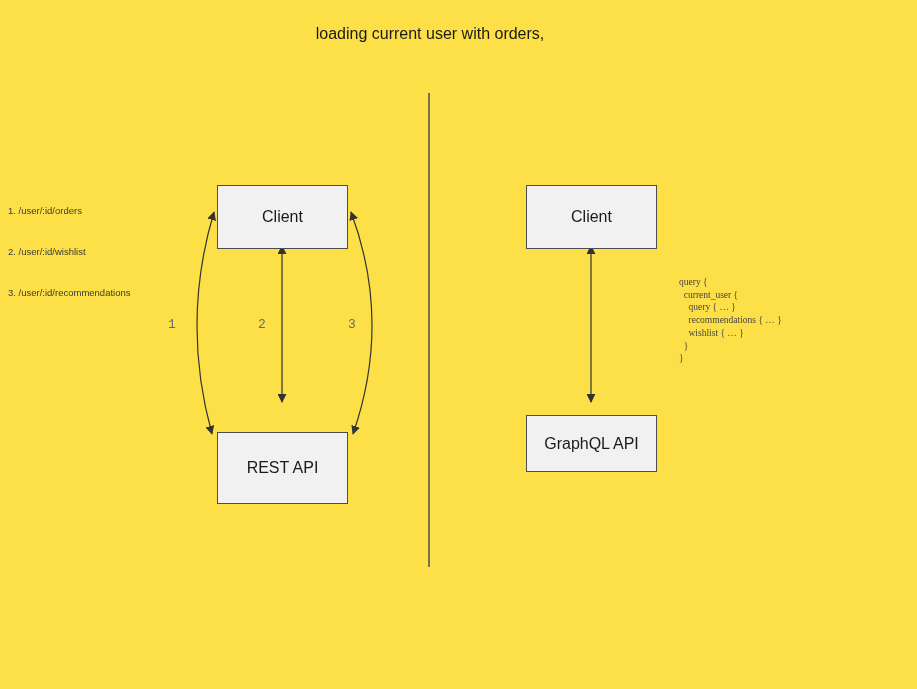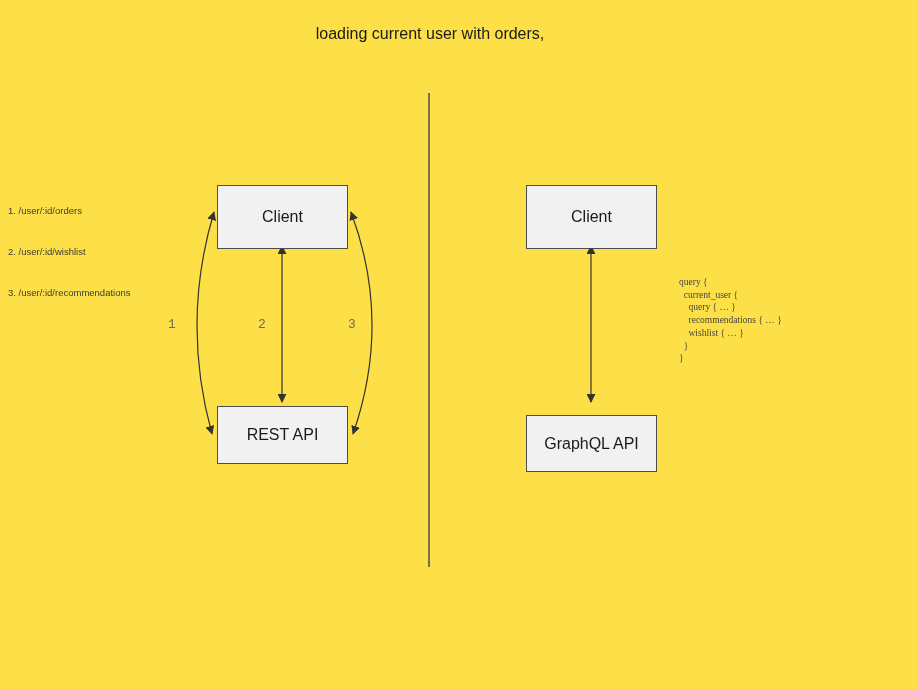--- a/index.html
+++ b/index.html
@@ -41,21 +41,21 @@
     background: #f1f1f1;
     border: 1.5px solid #4d4d4d;
     display: flex;
     align-items: center;
     justify-content: center;
     font-size: 16px;
     color: #1a1a1a;
     margin-top: 8px;
   }
   .node-client-left  { left: 217px; top: 177px; width: 131px; height: 64px; }
-  .node-rest-api     { left: 217px; top: 398px; width: 131px; height: 58px; }
+  .node-rest-api     { left: 217px; top: 424px; width: 131px; height: 72px; }
   .node-client-right { left: 526px; top: 177px; width: 131px; height: 64px; }
   .node-graphql-api  { left: 526px; top: 407px; width: 131px; height: 57px; }
   .arrow-num {
     position: absolute;
     font-family: "Liberation Mono", "DejaVu Sans Mono", monospace;
     font-size: 13px;
     color: #6b6b6b;
   }
   .num-1 { left: 168px; top: 317px; }
   .num-2 { left: 258px; top: 317px; }

